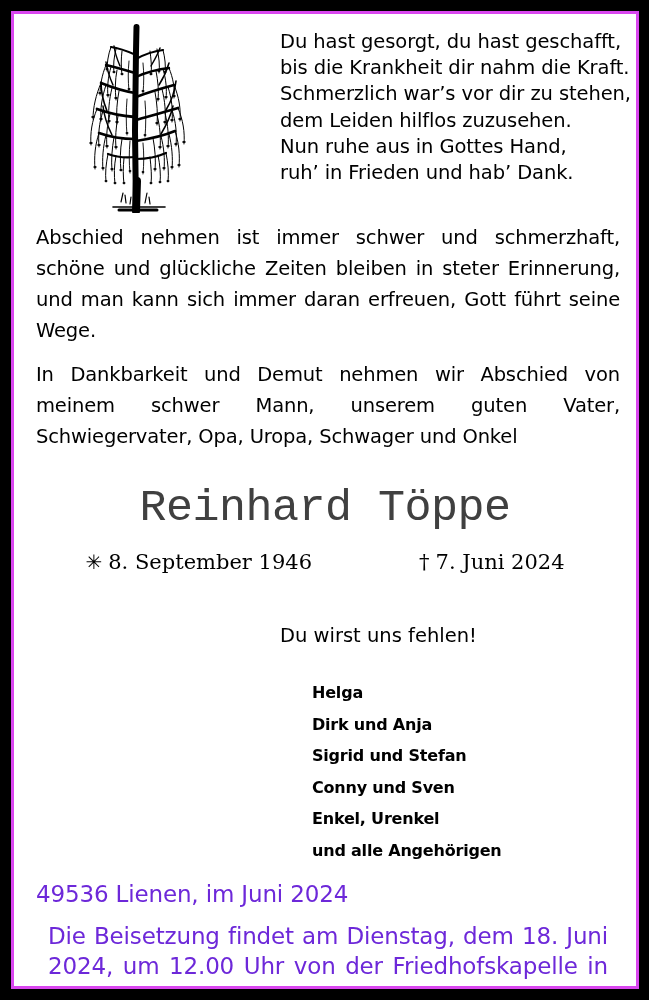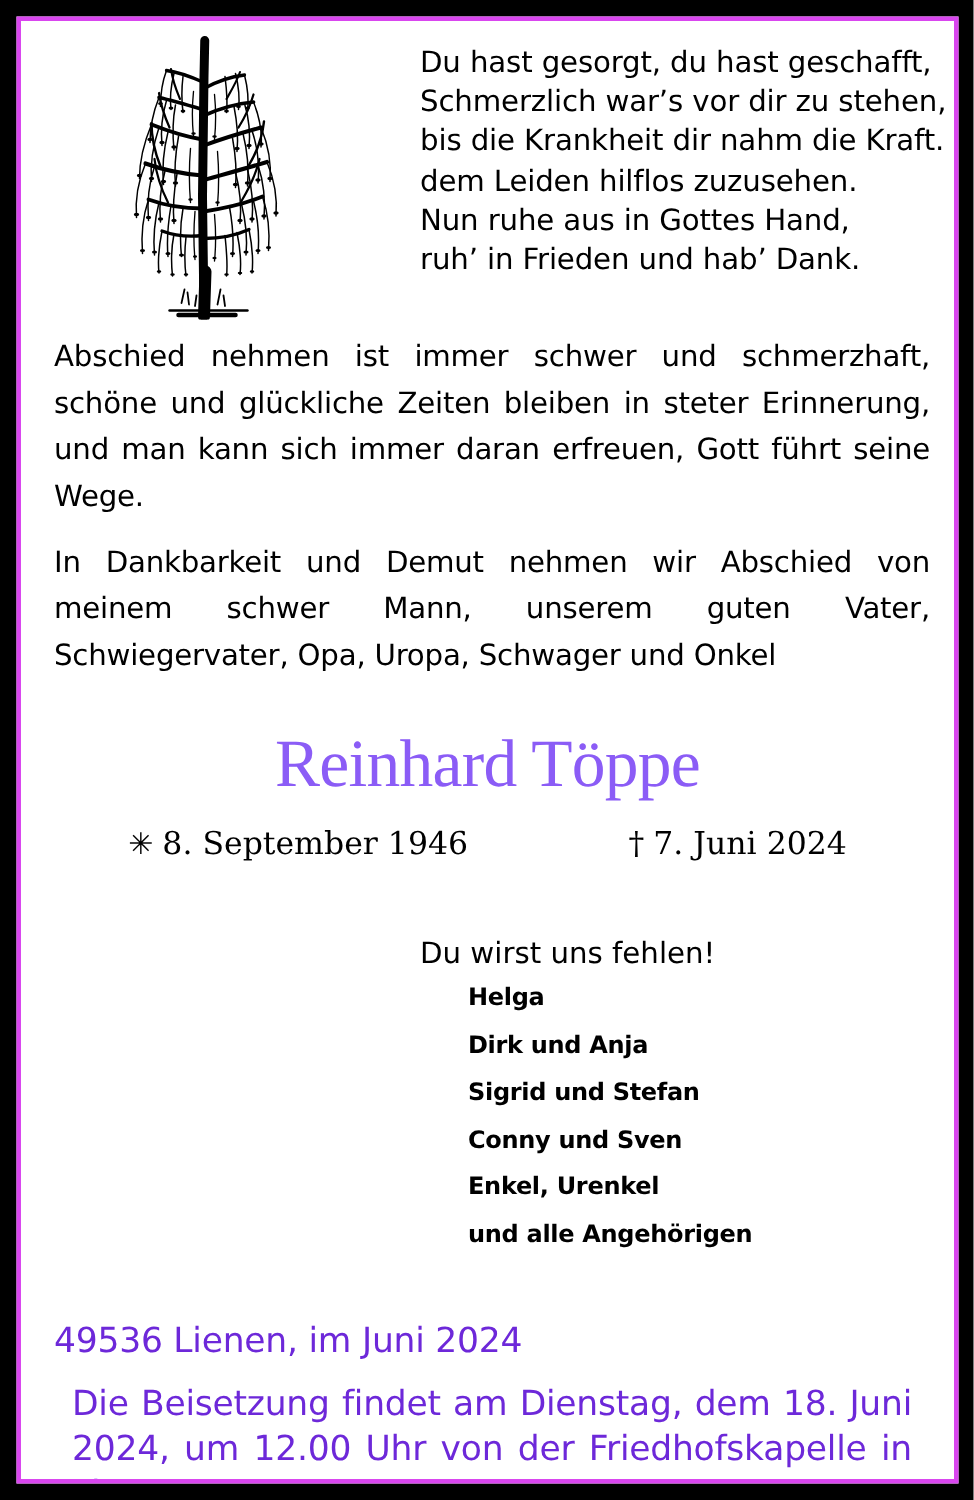--- a/index.html
+++ b/index.html
@@ -87,25 +87,25 @@
 
   
   .name-block {
     position: absolute;
     left: 0;
     top: 468px;
     width: 100%;
     text-align: center;
   }
   .deceased-name {
-    font-family: Liberation Serif, serif;
+    font-family: Liberation Mono, monospace;
     font-size: 45px;
     font-weight: 400;
     line-height: 54px;
-    color: #8b5cf6;
+    color: #404040;
     letter-spacing: -0.5px;
   }
 
   
   .dates-row {
     position: absolute;
     left: 0;
     top: 534px;
     width: 100%;
     display: flex;
@@ -135,21 +135,21 @@
     position: absolute;
     left: 266px;
     top: 608px;
     color: #000000;
     font-family: "DejaVu Sans", sans-serif;
   }
   .mourn-lead {
     font-size: 19.5px;
     line-height: 27px;
     font-weight: 400;
-    margin-bottom: 0;
+    margin-bottom: 28px;
     white-space: nowrap;
   }
   .mourn-name {
     font-size: 16px;
     line-height: 31.5px;
     font-weight: 700;
     white-space: nowrap;
     letter-spacing: -0.2px;
     margin-left: 32px;
   }
@@ -317,22 +317,22 @@
             <ellipse cx="50" cy="112" rx="1.5" ry="0.9"></ellipse>
               <ellipse cx="68" cy="114" rx="1.5" ry="0.9"></ellipse>
             <ellipse cx="53" cy="150" rx="1.4" ry="0.9"></ellipse>
               <ellipse cx="66" cy="151" rx="1.4" ry="0.9"></ellipse>
           </g>
         </svg>
       </div>
 
       <div class="poem">
         <div class="line">Du hast gesorgt, du hast geschafft,</div>
+        <div class="line">bis die Krankheit dir nahm die Kraft.</div>
         <div class="line">Schmerzlich war’s vor dir zu stehen,</div>
-        <div class="line">bis die Krankheit dir nahm die Kraft.</div>
         <div class="line">dem Leiden hilflos zuzusehen.</div>
         <div class="line">Nun ruhe aus in Gottes Hand,</div>
         <div class="line">ruh’ in Frieden und hab’ Dank.</div>
       </div>
     </div>
 
     <div class="body-text">
       <p>Abschied nehmen ist immer schwer und schmerzhaft, schöne und glückliche Zeiten bleiben in steter Erinnerung, und man kann sich immer daran erfreuen, Gott führt seine Wege.</p>
       <p class="hang">In Dankbarkeit und Demut nehmen wir Abschied von meinem schwer Mann, unserem guten Vater, Schwiegervater, Opa, Uropa, Schwager und Onkel</p>
     </div>

